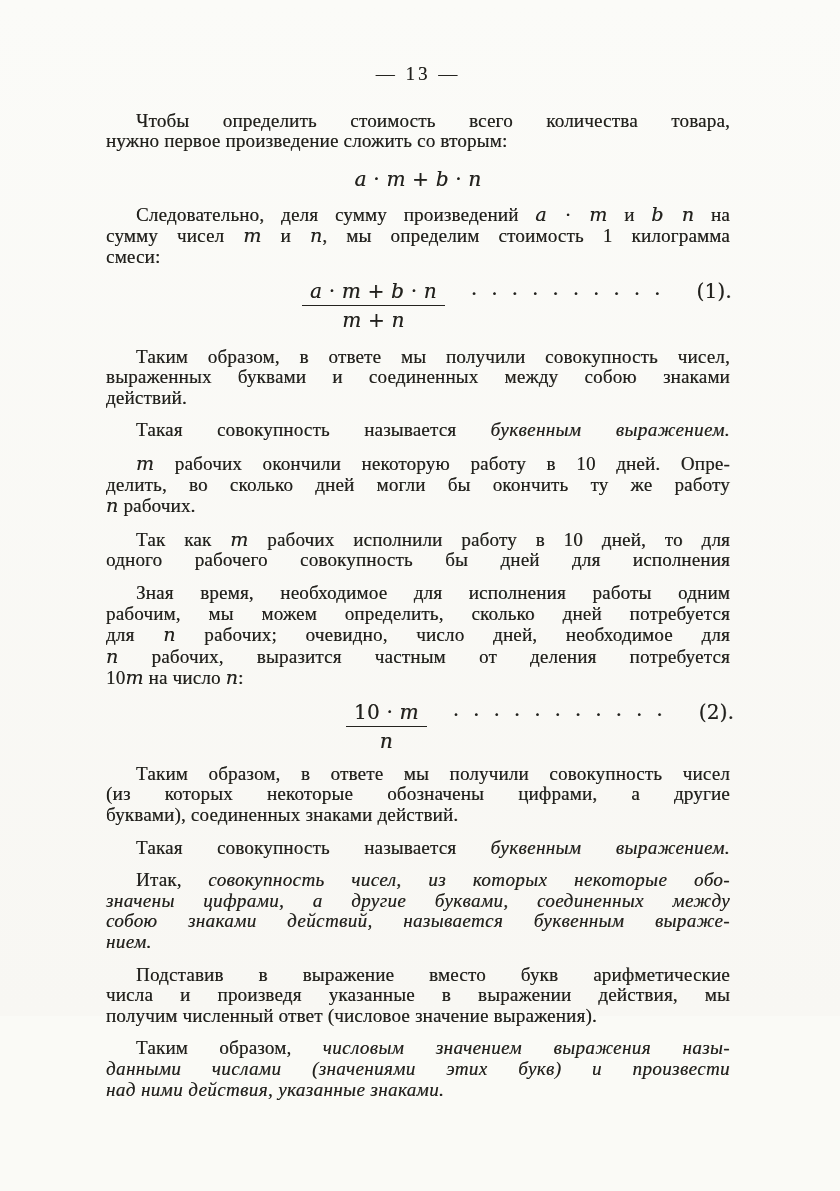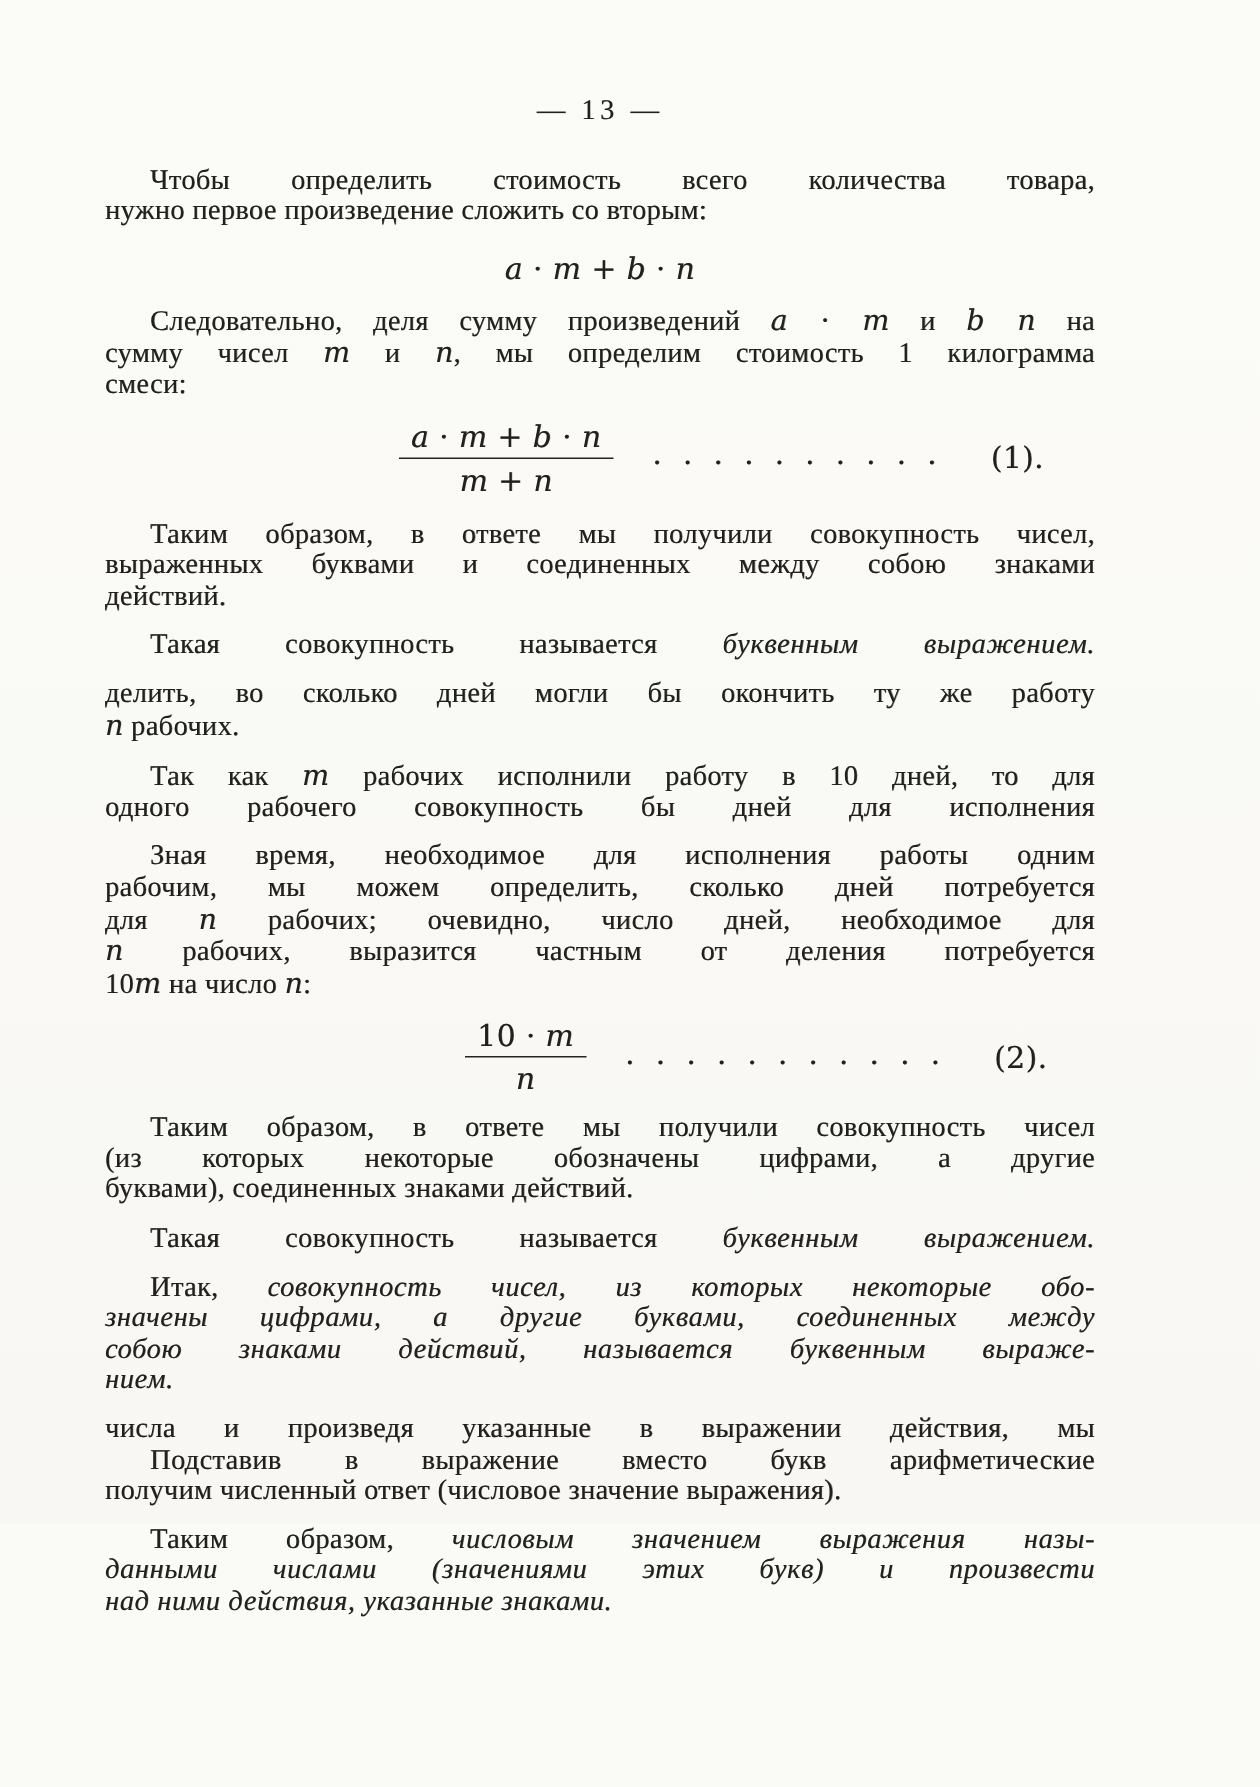--- a/index.html
+++ b/index.html
@@ -4,21 +4,21 @@
 <style>
   html,body { margin:0; padding:0; }
   body {
     width:840px; height:1191px;
     background:#fafaf6;
     overflow:hidden;
   }
   .page {
     box-sizing:border-box;
     width:840px; height:1016px;
-    padding:64px 98px 0 58px;
+    padding:64px 98px 0 94px;
     background:linear-gradient(180deg,#fbfbf8 0%, #f8f7f3 100%);
     color:#21201c;
     font-family:"Liberation Serif","DejaVu Serif",serif;
     font-size:19px;
     line-height:20.6px;
     letter-spacing:0.2px;
     text-shadow:0.35px 0.25px 0 rgba(33,32,28,0.55);
   }
   .pagenum {
     text-align:center;
@@ -34,21 +34,21 @@
     letter-spacing:0.8px;
     margin-top:14px;
     margin-bottom:7px;
   }
   .seg-n { }
   .seg-i { font-style:italic; letter-spacing:0.4px; }
   .seg-m { font-family:"DejaVu Serif",serif; font-style:italic; }
   .seg-r { font-family:"DejaVu Serif",serif; }
   .formula {
     display:flex;
-    align-items:center;
+    align-items:flex-start;
     font-family:"DejaVu Serif",serif;
     font-size:20px;
     line-height:22px;
   }
   .formula.center { justify-content:center; }
   .frac { display:inline-block; text-align:center; }
   .fnum { display:block; padding:0 8px 3px; }
   .fden { display:block; border-top:1.6px solid #24231f; padding:3px 8px 0; }
   .fdots {
     letter-spacing:14px;
@@ -89,20 +89,21 @@
       </div>
       <div class="paragraph" data-name="paragraph-4">
         <div class="line just ind" data-name="text-line"><span class="seg-n" data-name="text-segment">Таким образом, в ответе мы получили совокупность чисел,</span></div>
         <div class="line just" data-name="text-line"><span class="seg-n" data-name="text-segment">выраженных буквами и соединенных между собою знаками</span></div>
         <div class="line" data-name="text-line"><span class="seg-n" data-name="text-segment">действий.</span></div>
       </div>
       <div class="paragraph" data-name="paragraph-5">
         <div class="line just ind" data-name="text-line"><span class="seg-n" data-name="text-segment">Такая совокупность называется </span><span class="seg-i" data-name="italic-term">буквенным выражением.</span></div>
       </div>
       <div class="paragraph" data-name="paragraph-6">
+        <div class="line just ind" data-name="text-line"><span class="seg-m" data-name="math-variable">m</span><span class="seg-n" data-name="text-segment"> рабочих окончили некоторую работу в 10 дней. Опре-</span></div>
         <div class="line just" data-name="text-line"><span class="seg-n" data-name="text-segment">делить, во сколько дней могли бы окончить ту же работу</span></div>
         <div class="line" data-name="text-line"><span class="seg-m" data-name="math-variable">n</span><span class="seg-n" data-name="text-segment"> рабочих.</span></div>
       </div>
       <div class="paragraph" data-name="paragraph-7">
         <div class="line just ind" data-name="text-line"><span class="seg-n" data-name="text-segment">Так как </span><span class="seg-m" data-name="math-variable">m</span><span class="seg-n" data-name="text-segment"> рабочих исполнили работу в 10 дней, то для</span></div>
         <div class="line just" data-name="text-line"><span class="seg-n" data-name="text-segment">одного рабочего совокупность бы дней для исполнения</span></div>
       </div>
       <div class="paragraph" data-name="paragraph-8">
         <div class="line just ind" data-name="text-line"><span class="seg-n" data-name="text-segment">Зная время, необходимое для исполнения работы одним</span></div>
         <div class="line just" data-name="text-line"><span class="seg-n" data-name="text-segment">рабочим, мы можем определить, сколько дней потребуется</span></div>
@@ -126,22 +127,22 @@
       <div class="paragraph" data-name="paragraph-10">
         <div class="line just ind" data-name="text-line"><span class="seg-n" data-name="text-segment">Такая совокупность называется </span><span class="seg-i" data-name="italic-term">буквенным выражением.</span></div>
       </div>
       <div class="paragraph" data-name="paragraph-11">
         <div class="line just ind" data-name="text-line"><span class="seg-n" data-name="text-segment">Итак, </span><span class="seg-i" data-name="italic-term">совокупность чисел, из которых некоторые обо-</span></div>
         <div class="line just" data-name="text-line"><span class="seg-i" data-name="italic-term">значены цифрами, а другие буквами, соединенных между</span></div>
         <div class="line just" data-name="text-line"><span class="seg-i" data-name="italic-term">собою знаками действий, называется буквенным выраже-</span></div>
         <div class="line" data-name="text-line"><span class="seg-i" data-name="italic-term">нием.</span></div>
       </div>
       <div class="paragraph" data-name="paragraph-12">
+        <div class="line just ind" data-name="text-line"><span class="seg-n" data-name="text-segment">Подставив в выражение вместо букв арифметические</span></div>
         <div class="line just" data-name="text-line"><span class="seg-n" data-name="text-segment">числа и произведя указанные в выражении действия, мы</span></div>
-        <div class="line just ind" data-name="text-line"><span class="seg-n" data-name="text-segment">Подставив в выражение вместо букв арифметические</span></div>
         <div class="line" data-name="text-line"><span class="seg-n" data-name="text-segment">получим численный ответ (числовое значение выражения).</span></div>
       </div>
       <div class="paragraph" data-name="paragraph-13">
         <div class="line just ind" data-name="text-line"><span class="seg-n" data-name="text-segment">Таким образом, </span><span class="seg-i" data-name="italic-term">числовым значением выражения назы-</span></div>
         <div class="line just" data-name="text-line"><span class="seg-i" data-name="italic-term">данными числами (значениями этих букв) и произвести</span></div>
         <div class="line" data-name="text-line"><span class="seg-i" data-name="italic-term">над ними действия, указанные знаками.</span></div>
       </div>
     </div>
 </div>
 

